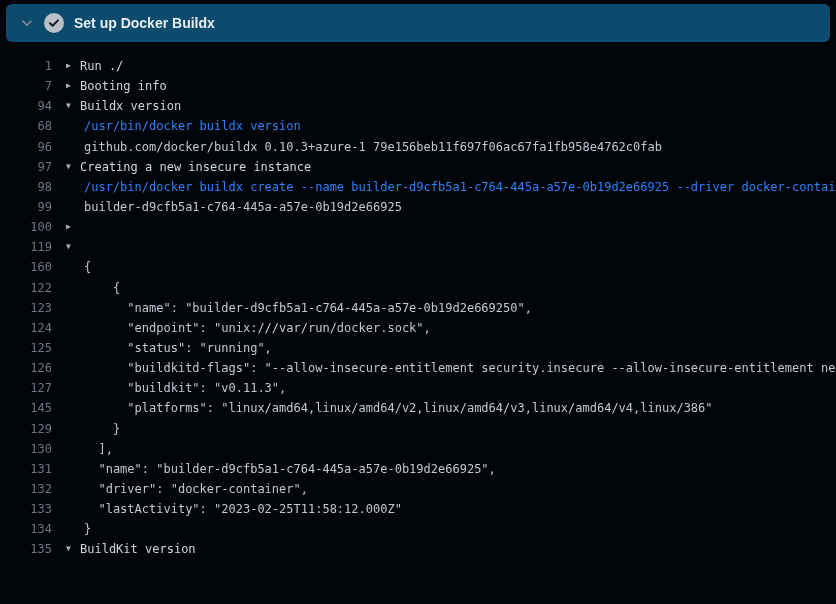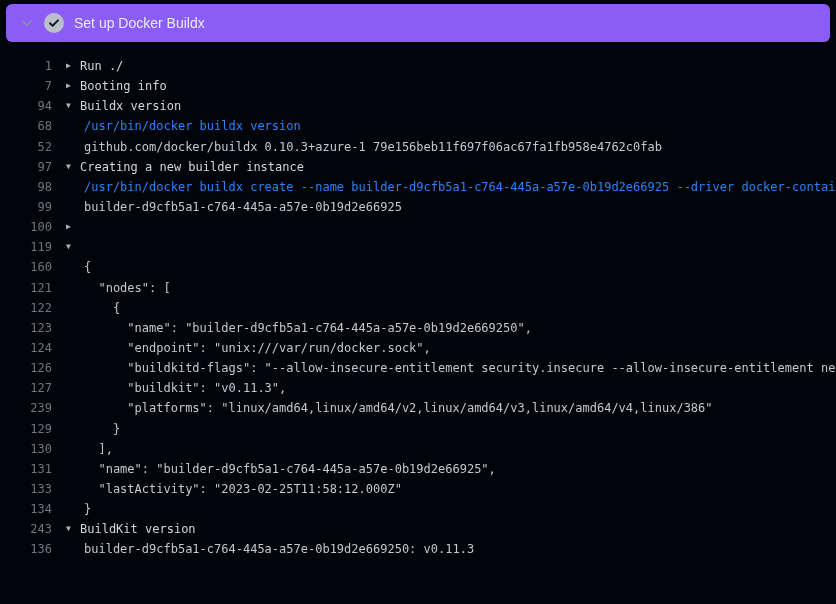--- a/index.html
+++ b/index.html
@@ -9,27 +9,28 @@
     background: #010409;
     overflow: hidden;
     font-family: "Liberation Sans", sans-serif;
   }
   .page { width: 836px; height: 604px; position: relative; }
 
   
   .step-header {
     margin: 4px 6px 0 6px;
     height: 38px;
-    background: #8b5cf6;
+    background: #0c4a6e;
     border-radius: 6px;
     display: flex;
     align-items: center;
     gap: 10px;
     padding: 0 8px;
     cursor: pointer;
+    font-weight: bold;
   }
   .chev { width: 14px; height: 14px; display: inline-flex; align-items: center; justify-content: center; margin-left: 6px; }
   .check { width: 20px; height: 20px; display: inline-flex; }
   .step-title {
     color: #e6edf3;
     font-size: 14px;
     line-height: 1;
   }
 
   
@@ -115,31 +116,31 @@
       </div>
     </div>
       <div class="row command">
       <a class="num">68</a>
       <div class="content">
         
         <span class="text">/usr/bin/docker buildx version</span>
       </div>
     </div>
       <div class="row output">
-      <a class="num">52</a>
+      <a class="num">96</a>
       <div class="content">
         
         <span class="text">github.com/docker/buildx 0.10.3+azure-1 79e156beb11f697f06ac67fa1fb958e4762c0fab</span>
       </div>
     </div>
       <div class="row group">
       <a class="num">97</a>
       <div class="content">
         <span class="arrow">▼</span>
-        <span class="text">Creating a new builder instance</span>
+        <span class="text">Creating a new insecure instance</span>
       </div>
     </div>
       <div class="row command">
       <a class="num">98</a>
       <div class="content">
         
         <span class="text">/usr/bin/docker buildx create --name builder-d9cfb5a1-c764-445a-a57e-0b19d2e66925 --driver docker-container</span>
       </div>
     </div>
       <div class="row output">
@@ -162,27 +163,20 @@
       </div>
     </div>
       <div class="row output">
       <a class="num">160</a>
       <div class="content">
         
         <span class="text">{</span>
       </div>
     </div>
       <div class="row output">
-      <a class="num">121</a>
-      <div class="content">
-        
-        <span class="text">  "nodes": [</span>
-      </div>
-    </div>
-      <div class="row output">
       <a class="num">122</a>
       <div class="content">
         
         <span class="text">    {</span>
       </div>
     </div>
       <div class="row output">
       <a class="num">123</a>
       <div class="content">
         
@@ -190,35 +184,42 @@
       </div>
     </div>
       <div class="row output">
       <a class="num">124</a>
       <div class="content">
         
         <span class="text">      "endpoint": "unix:///var/run/docker.sock",</span>
       </div>
     </div>
       <div class="row output">
+      <a class="num">125</a>
+      <div class="content">
+        
+        <span class="text">      "status": "running",</span>
+      </div>
+    </div>
+      <div class="row output">
       <a class="num">126</a>
       <div class="content">
         
         <span class="text">      "buildkitd-flags": "--allow-insecure-entitlement security.insecure --allow-insecure-entitlement network.host",</span>
       </div>
     </div>
       <div class="row output">
       <a class="num">127</a>
       <div class="content">
         
         <span class="text">      "buildkit": "v0.11.3",</span>
       </div>
     </div>
       <div class="row output">
-      <a class="num">239</a>
+      <a class="num">145</a>
       <div class="content">
         
         <span class="text">      "platforms": "linux/amd64,linux/amd64/v2,linux/amd64/v3,linux/amd64/v4,linux/386"</span>
       </div>
     </div>
       <div class="row output">
       <a class="num">129</a>
       <div class="content">
         
         <span class="text">    }</span>
@@ -232,42 +233,42 @@
       </div>
     </div>
       <div class="row output">
       <a class="num">131</a>
       <div class="content">
         
         <span class="text">  "name": "builder-d9cfb5a1-c764-445a-a57e-0b19d2e66925",</span>
       </div>
     </div>
       <div class="row output">
+      <a class="num">132</a>
+      <div class="content">
+        
+        <span class="text">  "driver": "docker-container",</span>
+      </div>
+    </div>
+      <div class="row output">
       <a class="num">133</a>
       <div class="content">
         
         <span class="text">  "lastActivity": "2023-02-25T11:58:12.000Z"</span>
       </div>
     </div>
       <div class="row output">
       <a class="num">134</a>
       <div class="content">
         
         <span class="text">}</span>
       </div>
     </div>
       <div class="row group">
-      <a class="num">243</a>
+      <a class="num">135</a>
       <div class="content">
         <span class="arrow">▼</span>
         <span class="text">BuildKit version</span>
       </div>
     </div>
-      <div class="row output">
-      <a class="num">136</a>
-      <div class="content">
-        
-        <span class="text">builder-d9cfb5a1-c764-445a-a57e-0b19d2e669250: v0.11.3</span>
-      </div>
-    </div>
     </div>
 
 </div>
 
 </body></html>

